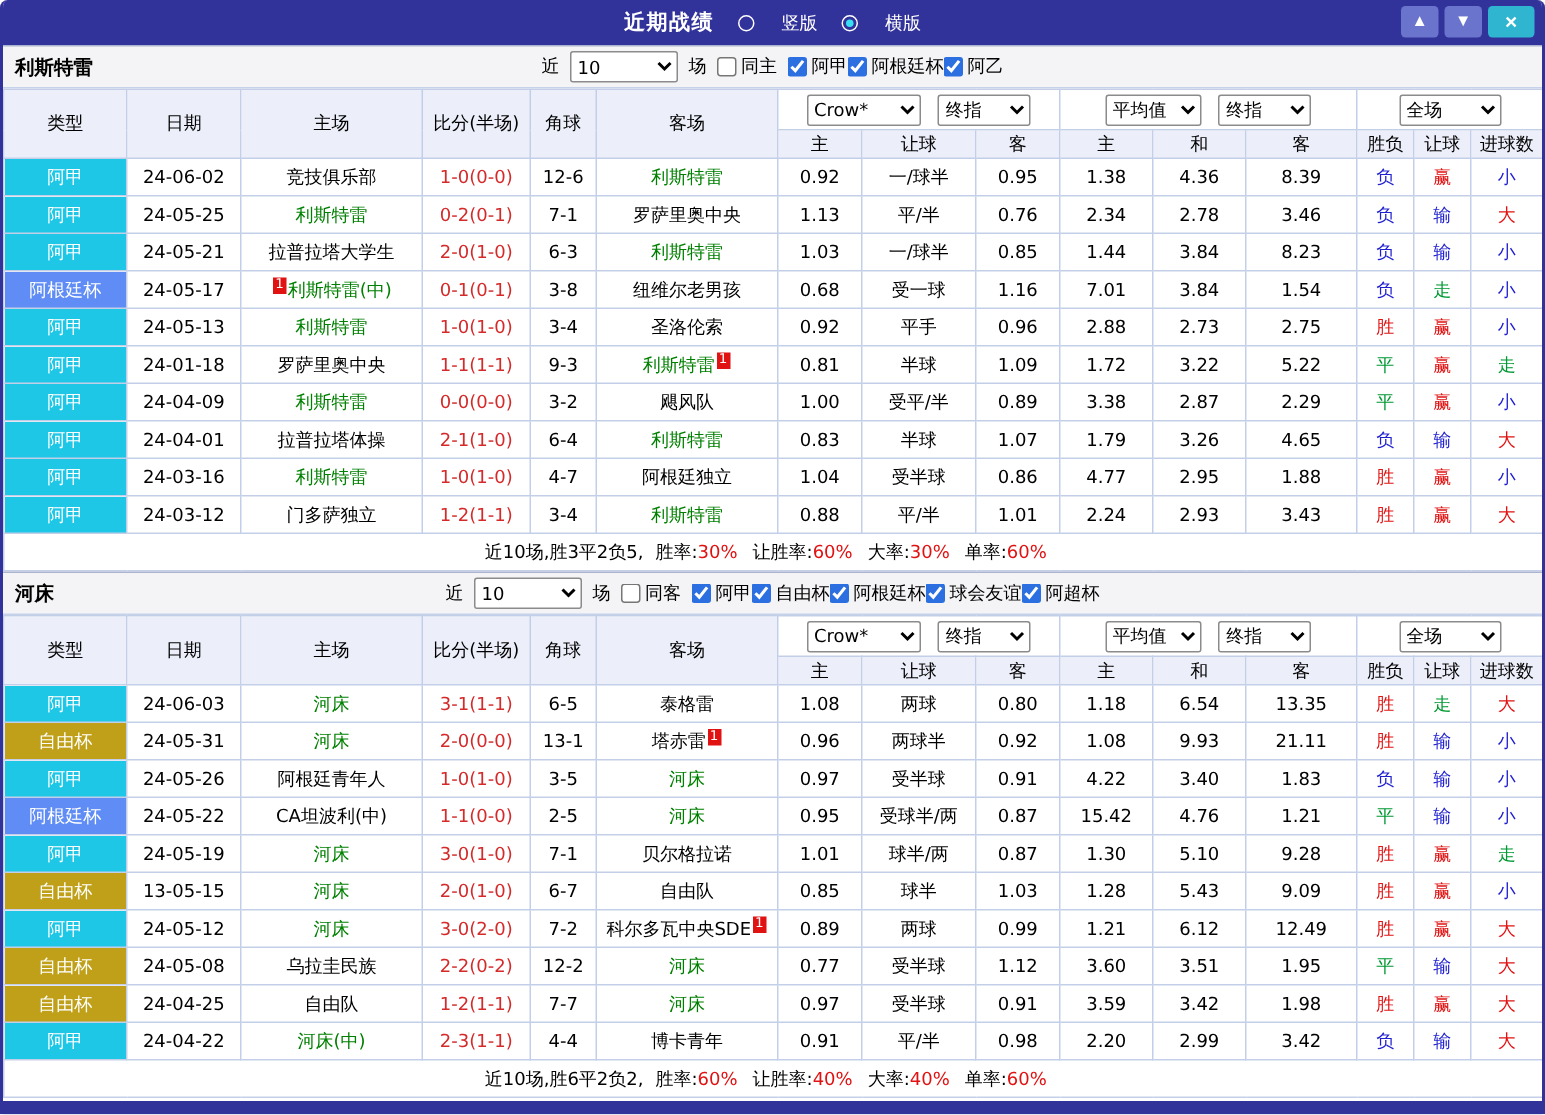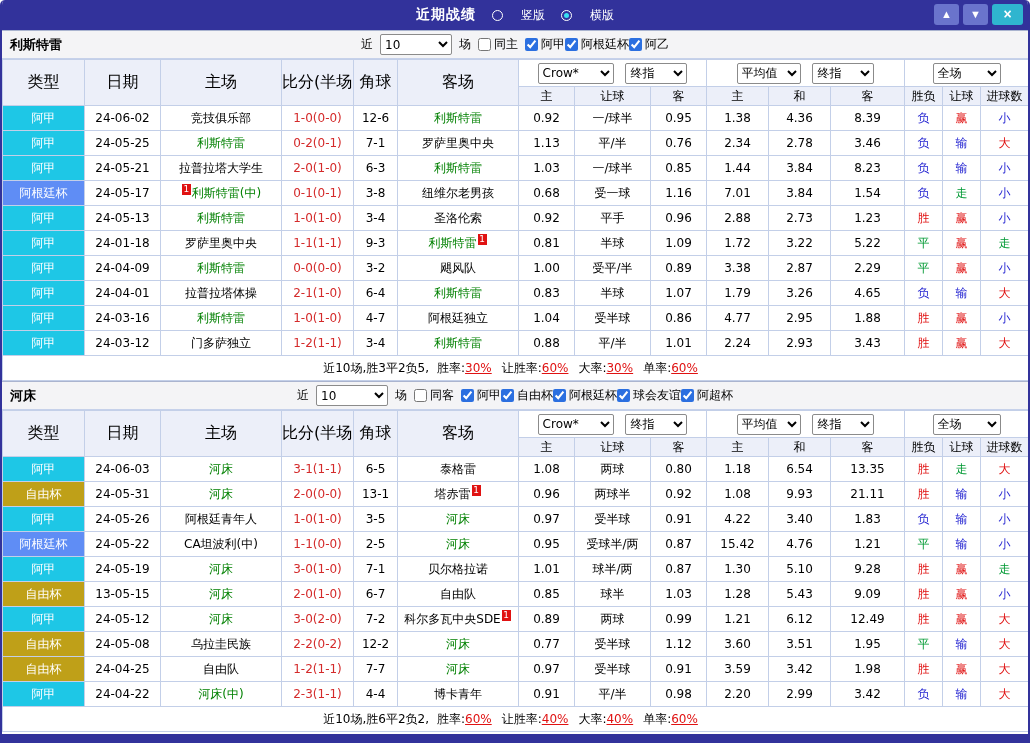--- a/index.html
+++ b/index.html
@@ -52,38 +52,38 @@
   .sel-a { width:76px; } .sel-b { width:62px; } .sel-c { width:64px; } .sel-d { width:68px; }
   .cb { display:inline-flex; align-items:center; gap:3px; cursor:pointer; }
   input[type=checkbox] { width:13px; height:13px; margin:0; accent-color:#2b6fe0; }
   
   table.stats { border-collapse:collapse; table-layout:fixed; width:1026px; }
   .stats th, .stats td {
     border:1px solid #c3cfe8; text-align:center;
     overflow:hidden; white-space:nowrap;
   }
   .stats thead th { font-weight:normal; background:#eceff9; }
-  .stats tr.h1 th.hc { font-size:16px; }
+  .stats tr.h1 th.hc { font-size:12px; }
   .stats tr.h1 th.selcell { background:#fff; height:27px; }
   .stats tr.h1 th.selcell select { margin:0 4px; }
   .stats tr.h2 th { height:19px; background:#eceff9; }
   .stats tbody td { height:25px; background:#fff; }
   td.league { color:#fff; }
   td.score { color:#d42a2a; }
   span.focus { color:#008000; }
   .red-badge {
     display:inline-block; background:#e01212; color:#fff;
     font-size:9px; line-height:11px; min-width:9px; height:11px;
     vertical-align:super; margin:0 1px; text-align:center;
   }
   tfoot td { height:25px; background:#fff; }
   .sum-pre { margin-right:8px; }
   .stat { margin-right:10px; }
   .sum-label { color:#000; }
-  .sum-val { color:#e01212;text-decoration:underline; }
+  .sum-val { color:#e01212; }
   
   .bottombar { flex:none; height:9px; background:#32329b; margin-top:auto; }
 </style>
 </head>
 <body>
 
 <div class="page">
 
   <div class="titlebar">
     <span class="title">近期战绩</span>
@@ -262,21 +262,21 @@
               <td>24-05-13</td>
               <td class="team"><span class="focus">利斯特雷</span></td>
               <td class="score">1-0(1-0)</td>
               <td>3-4</td>
               <td class="team"><span>圣洛伦索</span></td>
               <td>0.92</td>
               <td>平手</td>
               <td>0.96</td>
               <td>2.88</td>
               <td>2.73</td>
-              <td>1.23</td>
+              <td>2.75</td>
               <td class="res" style="color: rgb(224, 18, 18);">胜</td>
               <td class="res" style="color: rgb(224, 18, 18);">赢</td>
               <td class="res" style="color: rgb(31, 31, 208);">小</td>
             </tr>
             <tr>
               <td class="league" style="background: rgb(30, 199, 230);">阿甲</td>
               <td>24-01-18</td>
               <td class="team"><span>罗萨里奥中央</span></td>
               <td class="score">1-1(1-1)</td>
               <td>9-3</td>

